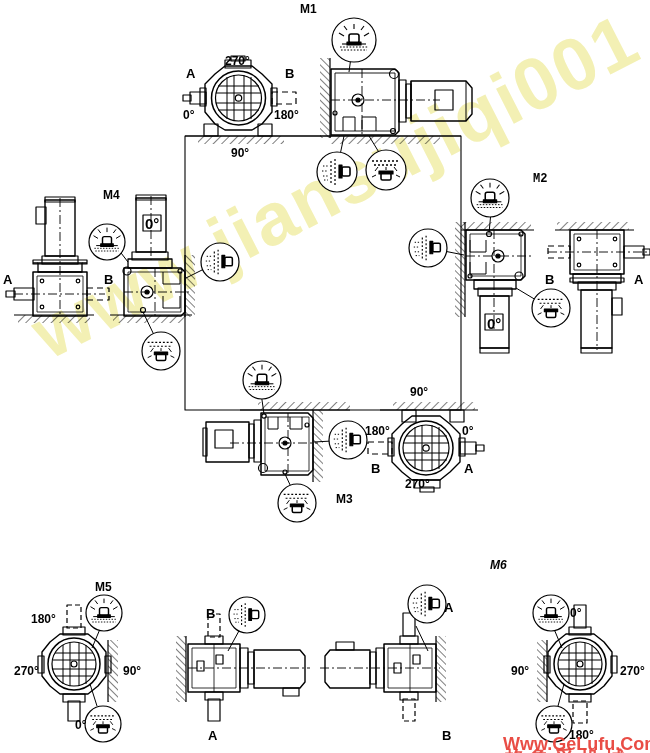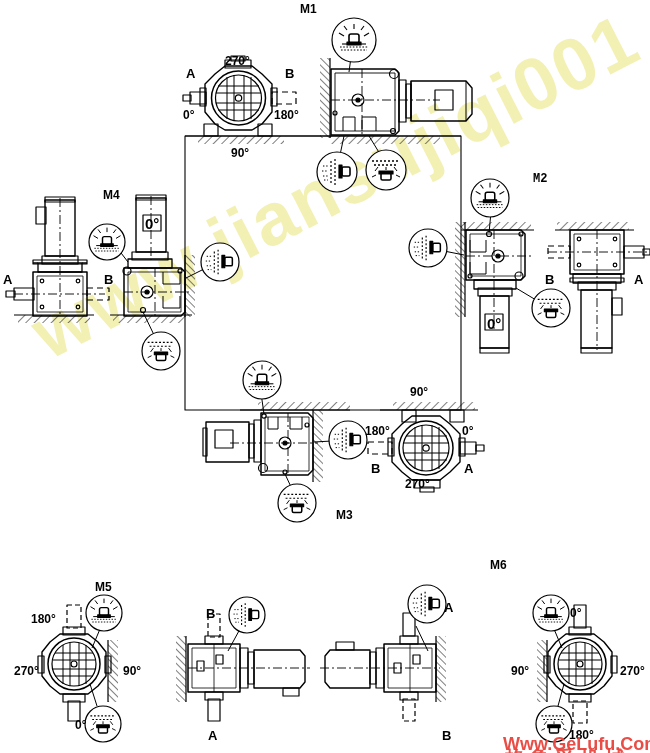--- a/index.html
+++ b/index.html
@@ -558,37 +558,37 @@
   <div class="lbl mtitle" style="left:103px;top:176px;margin-top:12px;">M4</div>
   <div class="lbl ab" style="left:3px;top:272px;">A</div>
   <div class="lbl ab" style="left:104px;top:272px;">B</div>
   <div class="lbl deg" style="left:145px;top:215px;font-size:15px;">0°</div>
 
   <div class="lbl mtitle" style="left:533px;top:172px;font-family:Liberation Mono, monospace;">M2</div>
   <div class="lbl ab" style="left:545px;top:272px;">B</div>
   <div class="lbl ab" style="left:634px;top:272px;">A</div>
   <div class="lbl deg" style="left:487px;top:315px;font-size:15px;">0°</div>
 
-  <div class="lbl mtitle" style="left:336px;top:508px;">M3</div>
+  <div class="lbl mtitle" style="left:336px;top:492px;">M3</div>
   <div class="lbl deg" style="left:410px;top:385px;">90°</div>
   <div class="lbl deg" style="left:365px;top:424px;">180°</div>
   <div class="lbl deg" style="left:462px;top:424px;">0°</div>
   <div class="lbl deg" style="left:405px;top:477px;">270°</div>
   <div class="lbl ab" style="left:371px;top:461px;">B</div>
   <div class="lbl ab" style="left:464px;top:461px;">A</div>
 
   <div class="lbl mtitle" style="left:95px;top:580px;">M5</div>
   <div class="lbl deg" style="left:31px;top:612px;">180°</div>
   <div class="lbl deg" style="left:14px;top:664px;">270°</div>
   <div class="lbl deg" style="left:123px;top:664px;">90°</div>
   <div class="lbl deg" style="left:75px;top:718px;">0°</div>
   <div class="lbl ab" style="left:206px;top:606px;">B</div>
   <div class="lbl ab" style="left:208px;top:728px;">A</div>
 
-  <div class="lbl mtitle" style="left:490px;top:558px;">M6</div>
+  <div class="lbl mtitle" style="left:490px;top:558px;font-style:italic;">M6</div>
   <div class="lbl ab" style="left:444px;top:600px;">A</div>
   <div class="lbl ab" style="left:442px;top:728px;">B</div>
   <div class="lbl deg" style="left:570px;top:606px;">0°</div>
   <div class="lbl deg" style="left:511px;top:664px;">90°</div>
   <div class="lbl deg" style="left:620px;top:664px;">270°</div>
   <div class="lbl deg" style="left:569px;top:728px;">180°</div>
 
   <div class="wm-cn" style="left:505px;top:713px;font-size:20px;letter-spacing:5px;opacity:.92;">格鲁孚机械</div>
   <div class="wm-red" style="left:503px;top:734px;font-size:18px;opacity:.95;">Www.GeLufu.Com</div>
 

